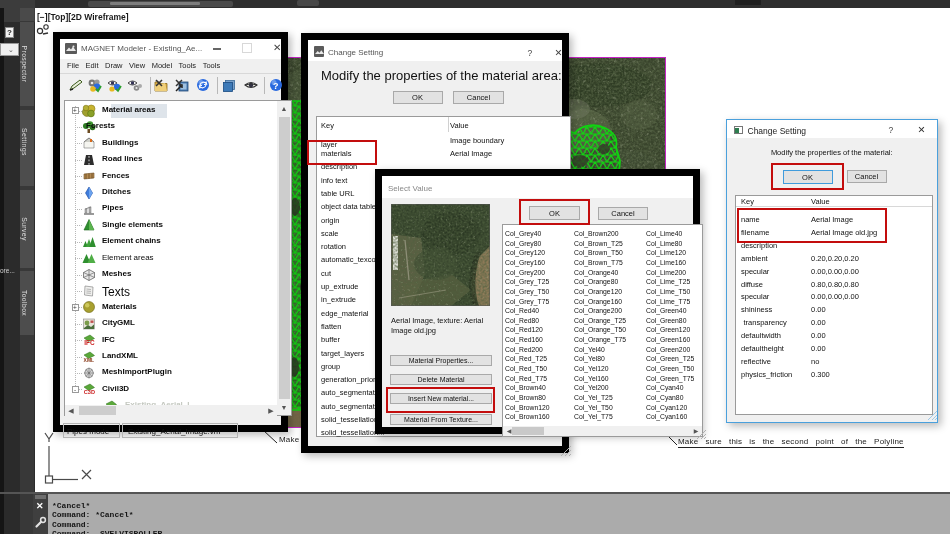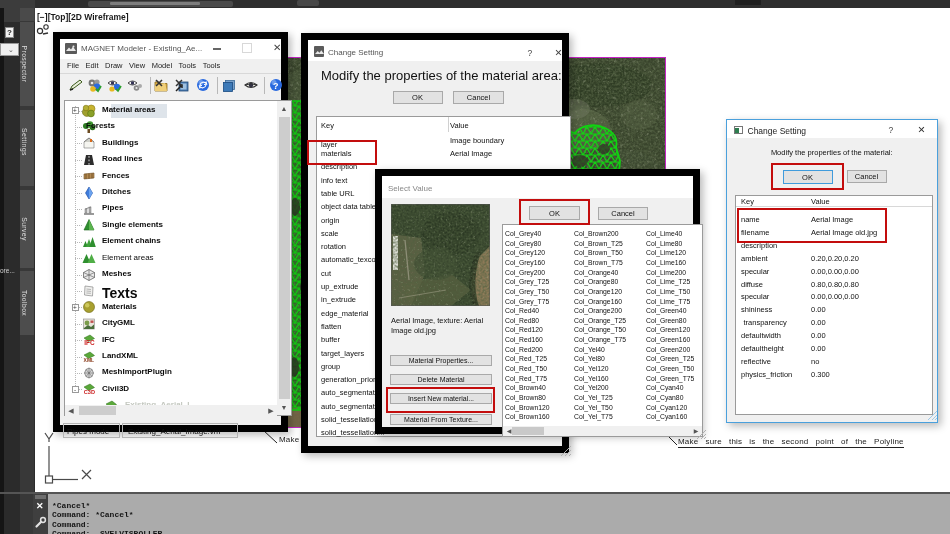--- a/index.html
+++ b/index.html
@@ -281,21 +281,21 @@
     <svg class="abs" style="left:22px;top:228.5px" width="14" height="14" viewBox="0 0 14 14">
       <polygon points="7,1.5 12.5,4.5 12.5,9.5 7,12.5 1.5,9.5 1.5,4.5" fill="#e8e8e8" stroke="#555" stroke-width=".7"></polygon>
       <path d="M7 1.5 L7 12.5 M1.5 4.5 L12.5 9.5 M12.5 4.5 L1.5 9.5" stroke="#555" stroke-width=".6"></path>
     </svg>
     <div class="abs" style="left:42px;top:230.0px;font-size:8px;font-weight:bold;color:#0a0a0a;white-space:nowrap">Meshes</div>
     <div class="abs" style="left:15px;top:251.9px;width:7px;height:1px;border-top:1px dotted #b8b8b8"></div>
     <svg class="abs" style="left:22px;top:244.9px" width="14" height="14" viewBox="0 0 14 14">
       <path d="M3 2 L11 3 L10.5 12 L2.5 11 Z" fill="#f0f0ee" stroke="#888" stroke-width=".7"></path>
       <path d="M4.5 5 L9 5.5 M4.4 7 L9 7.4 M4.3 9 L8.9 9.3" stroke="#999" stroke-width=".7"></path>
     </svg>
-    <div class="abs" style="left:42px;top:246.4px;font-size:14px;font-weight:bold;color:#0a0a0a;white-space:nowrap">Texts</div>
+    <div class="abs" style="left:42px;top:246.4px;font-size:12px;font-weight:normal;color:#0a0a0a;white-space:nowrap">Texts</div>
     <div class="abs" style="left:15px;top:268.3px;width:7px;height:1px;border-top:1px dotted #b8b8b8"></div>
     <div class="abs" style="left:11.5px;top:264.8px;width:7px;height:7px;background:#fff;border:1px solid #999;font-size:6.5px;line-height:5px;text-align:center;color:#333">+</div>
     <svg class="abs" style="left:22px;top:261.3px" width="14" height="14" viewBox="0 0 14 14">
       <circle cx="7" cy="7" r="5.5" fill="#a8a030" stroke="#6c6410" stroke-width=".6"></circle>
       <circle cx="5.2" cy="5.2" r="2.2" fill="#d2cc62" opacity=".9"></circle>
     </svg>
     <div class="abs" style="left:42px;top:262.8px;font-size:8px;font-weight:bold;color:#0a0a0a;white-space:nowrap">Materials</div>
     <div class="abs" style="left:15px;top:284.7px;width:7px;height:1px;border-top:1px dotted #b8b8b8"></div>
     <svg class="abs" style="left:22px;top:277.7px" width="14" height="14" viewBox="0 0 14 14">
       <rect x="1.5" y="2" width="11" height="10" fill="#e8e4da" stroke="#888" stroke-width=".6"></rect>

